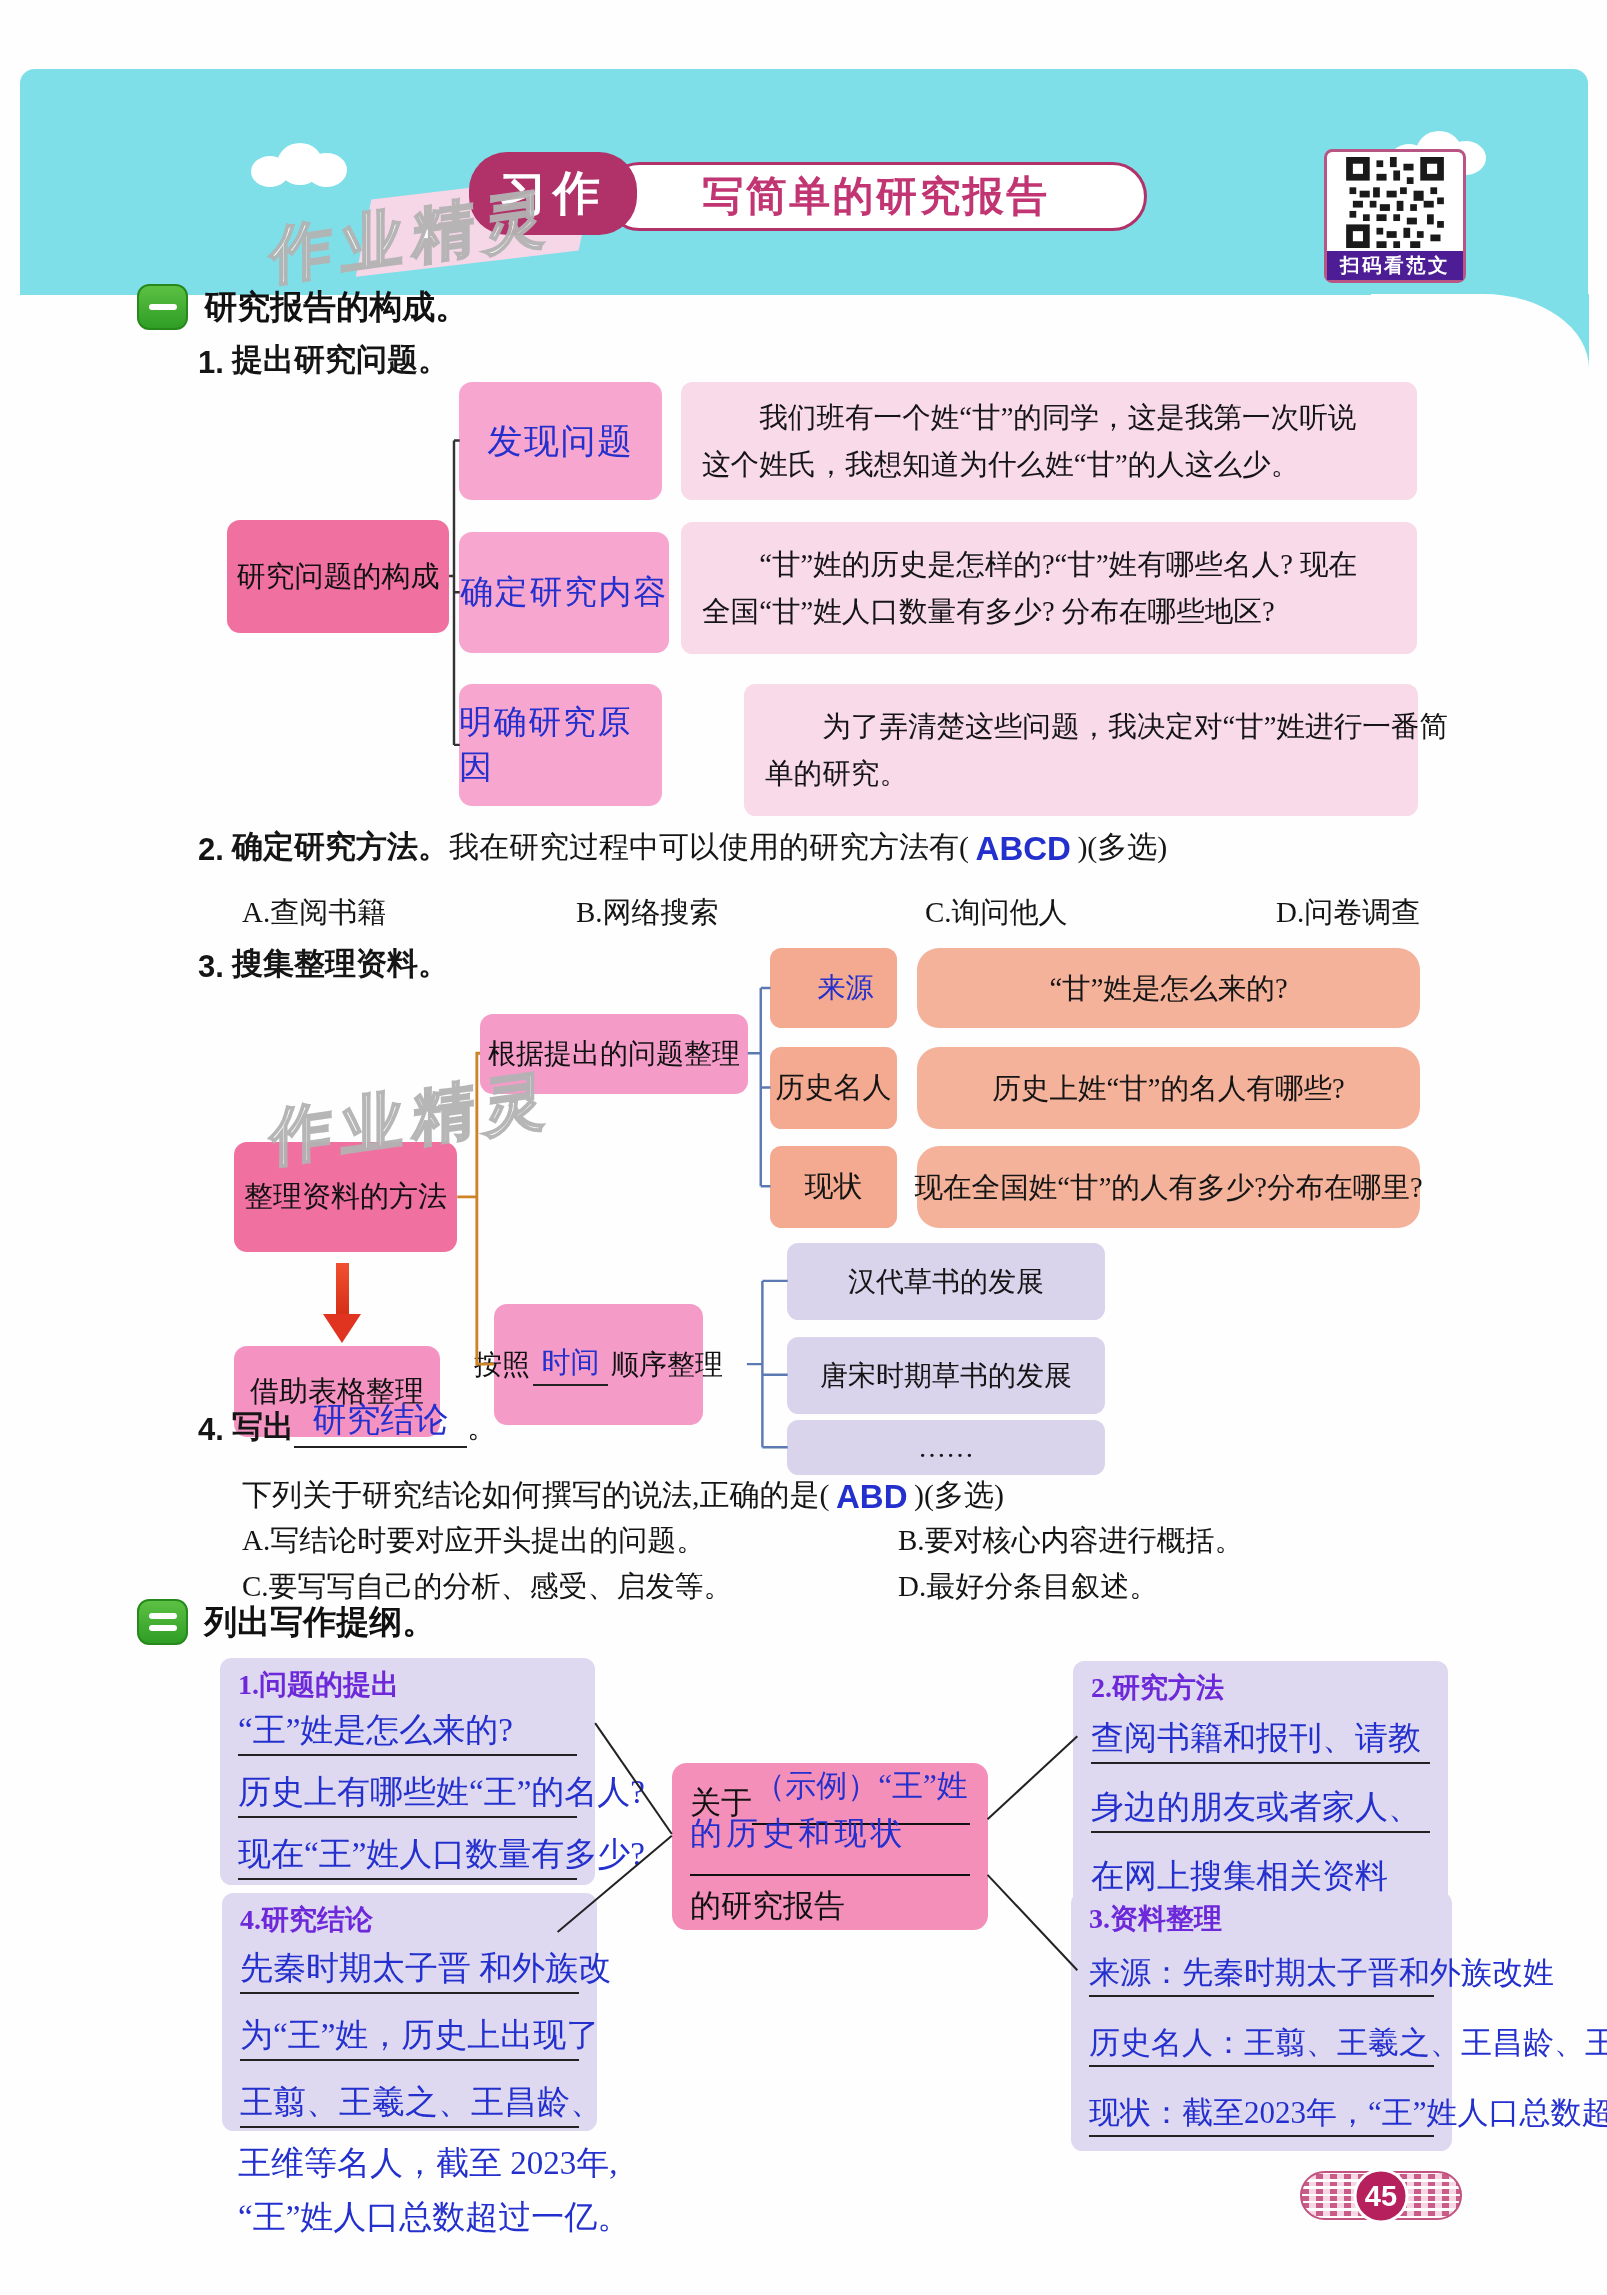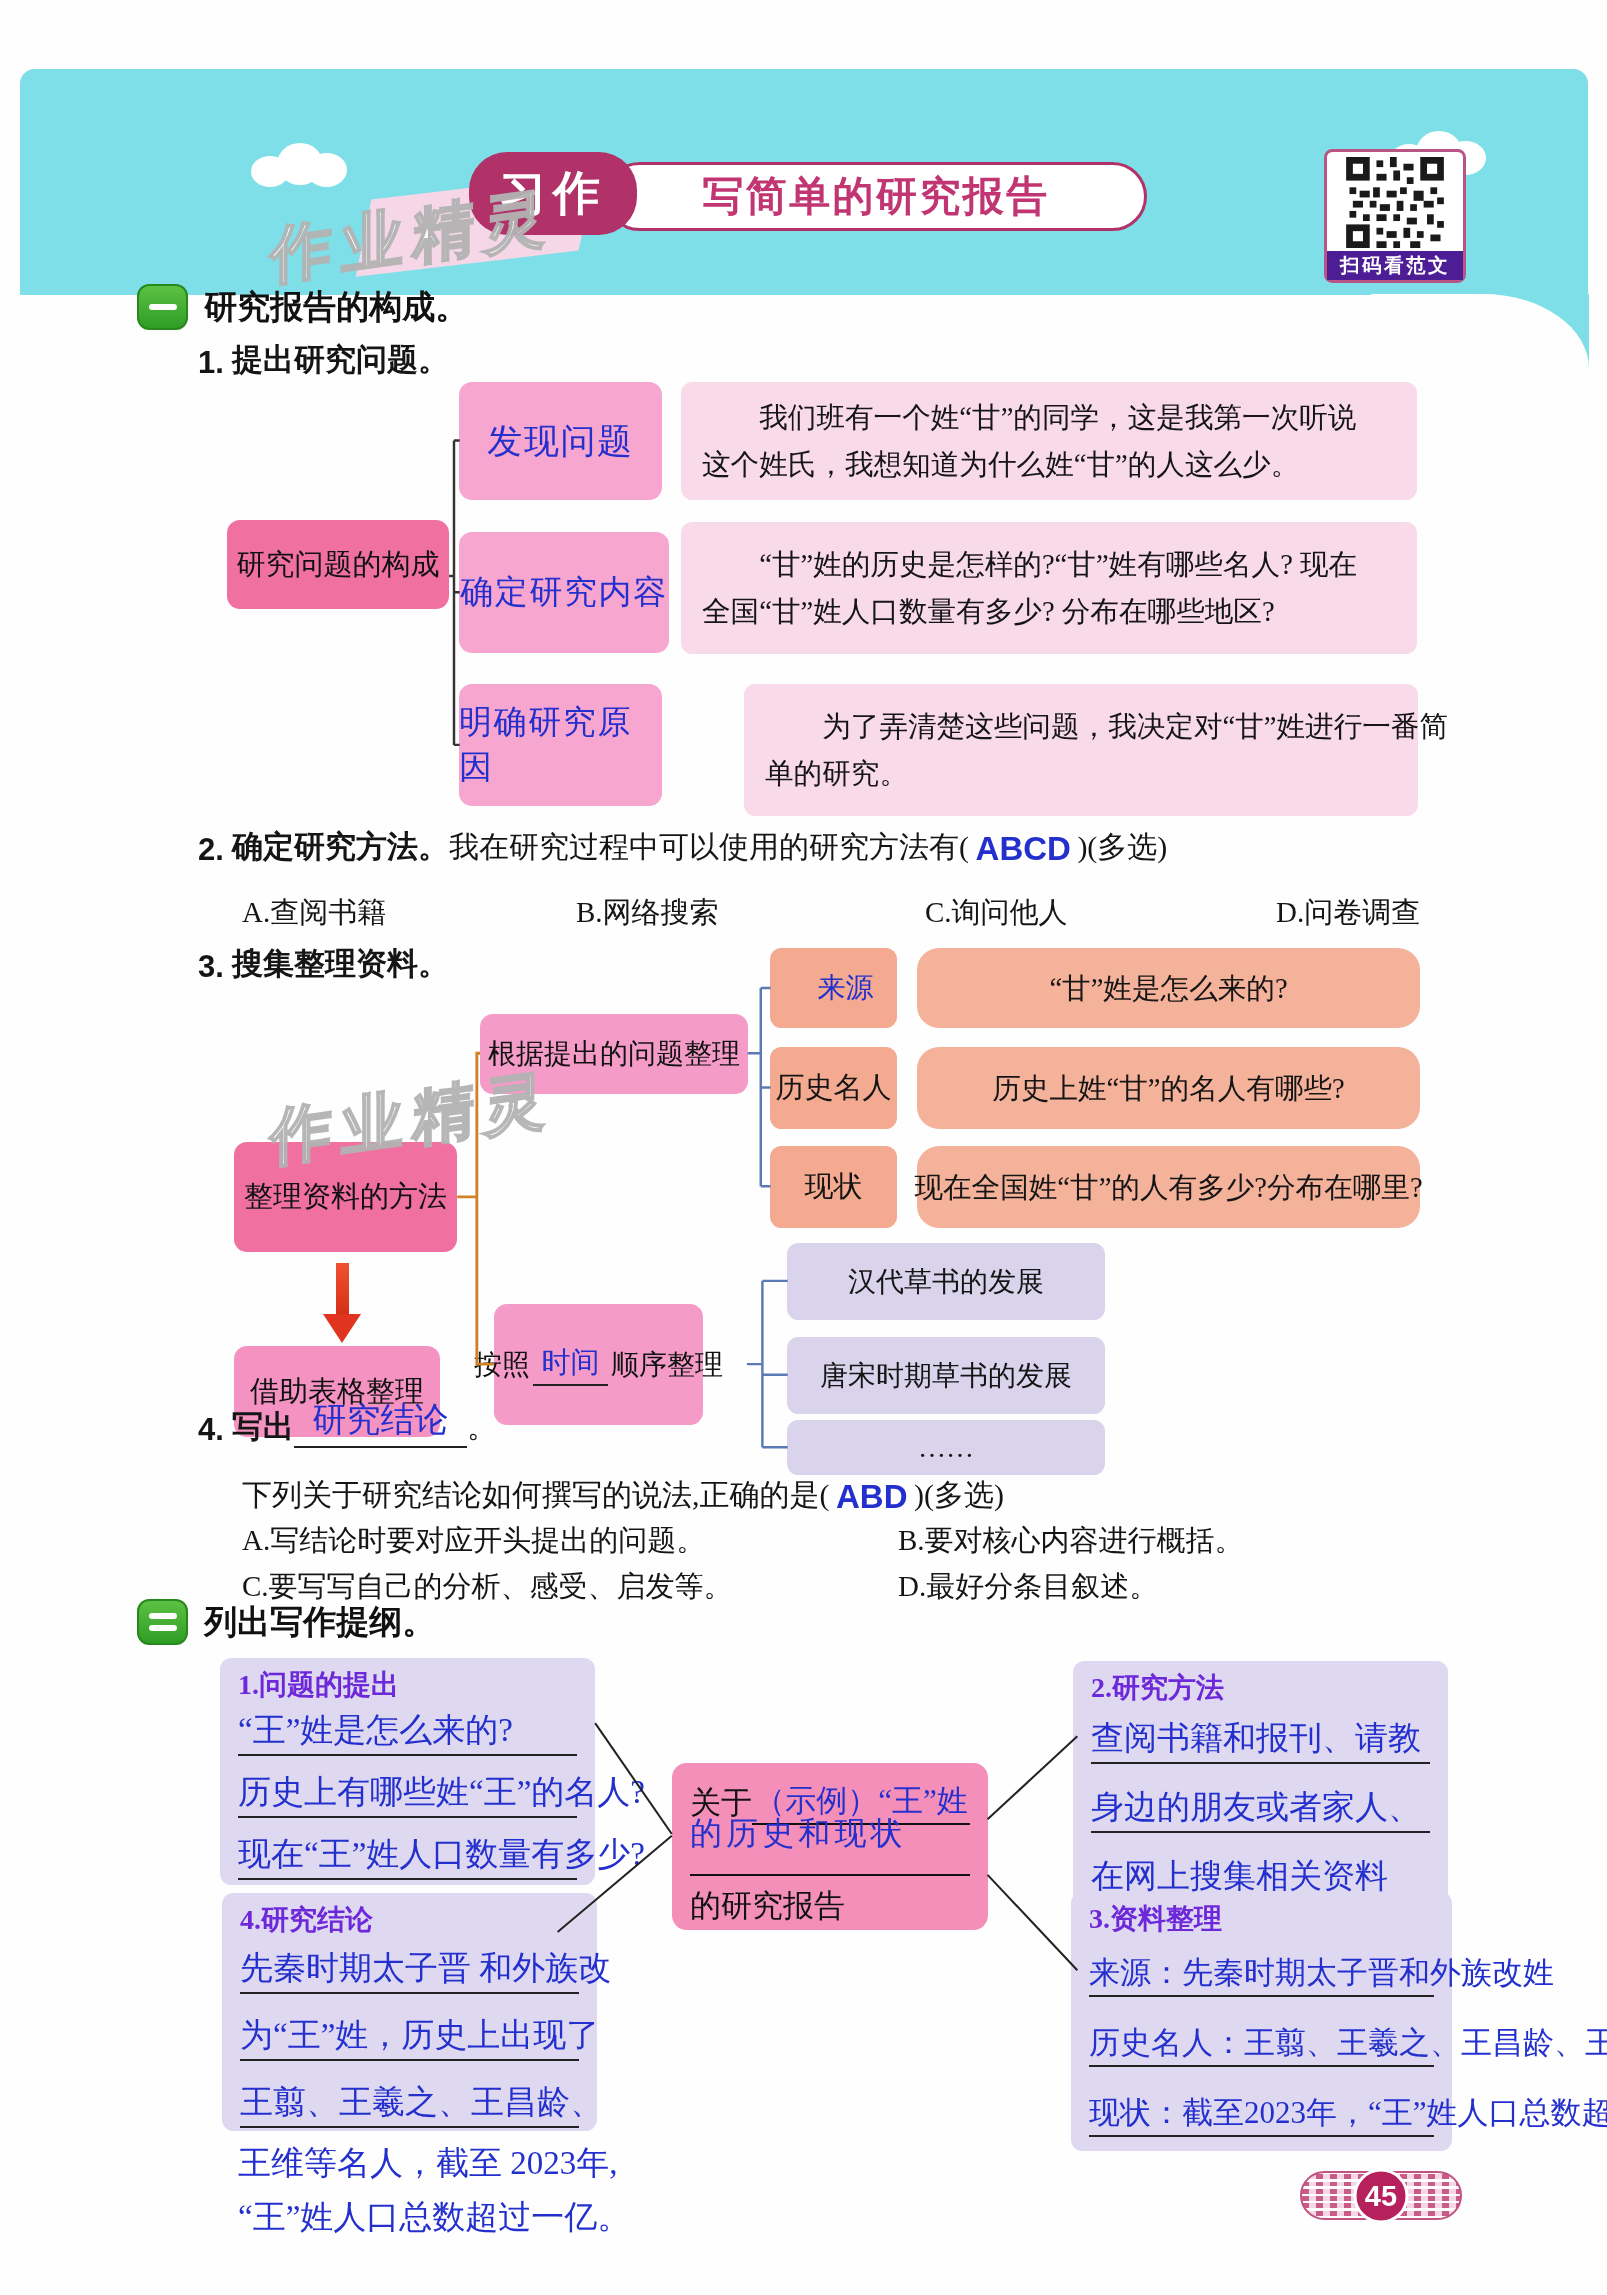--- a/index.html
+++ b/index.html
@@ -76,21 +76,21 @@
   .blank-box{width:173px;border-bottom:2.4px solid #222;text-align:center;color:var(--blue);font-size:34px;padding-bottom:3.3px;}
 
   
   .mmbox{position:absolute;background:var(--lav-box);border-radius:11.4px;padding:8.2px 18px;z-index:2;overflow:visible;}
   .mmtitle{font-family:Liberation Serif, serif;font-weight:bold;font-size:28px;color:#6d28d9;}
   .mline{height:59px;border-bottom:2.4px solid #222;display:flex;align-items:flex-end;}
   .mline span{font-size:33px;color:var(--blue);white-space:nowrap;padding-bottom:1.6px;}
   .centerbox{position:absolute;background:var(--pink-center);border-radius:14.7px;padding:11.4px 18px;z-index:2;}
   .c1{display:flex;align-items:flex-end;height:51px;}
   .c1 .pfx{font-size:31px;color:#111;padding-bottom:1.6px;}
-  .c1 .bl{flex:1;border-bottom:2.4px solid #111;color:var(--blue);font-size:31px;white-space:nowrap;text-align:center;padding-bottom:1px;}
+  .c1 .bl{flex:1;border-bottom:2.4px solid #111;color:var(--blue);font-size:31px;white-space:nowrap;text-align:center;padding-bottom:16px;}
   .c2{height:51px;border-bottom:2.4px solid #111;display:flex;align-items:flex-end;}
   .c2 span{font-size:32px;color:var(--blue);letter-spacing:4.1px;padding-bottom:18px;}
   .c3{font-size:31px;color:#111;margin-top:8.2px;}
   .ovl{position:absolute;font-size:33px;color:var(--blue);line-height:54px;white-space:nowrap;z-index:2;}
 
   .pagenum{position:absolute;left:1300px;top:2171px;width:162px;height:49px;border:2.4px solid #c2527f;border-radius:24.5px;z-index:2;
     background-image:repeating-linear-gradient(0deg,#ffffff 0 2.4px,transparent 2.4px 7.3px),
       repeating-linear-gradient(90deg,rgba(183,37,96,.75) 0 7.3px,rgba(240,182,206,.55) 7.3px 14px);}
   .pagecircle{position:absolute;left:50%;top:50%;transform:translate(-50%,-50%);width:55px;height:55px;border-radius:50%;
     background:#b6205c;border:3.3px solid #fff;color:#fff;font-family:"Liberation Sans",sans-serif;font-weight:bold;font-size:29px;
@@ -177,21 +177,21 @@
     <span class="inum">1.</span>
     <span class="ititle">提出研究问题。</span>
   </div>
 
   <div class="midbox" style="left:459px;top:382px;width:203px;height:118px;">发现问题</div>
   <div class="txtbox" style="left:681px;top:382px;width:736px;height:118px;">
     <div class="indent">我们班有一个姓“甘”的同学，这是我第一次听说</div>
     <div>这个姓氏，我想知道为什么姓“甘”的人这么少。</div>
   </div>
 
-  <div class="rootbox" style="left:227px;top:520px;width:222px;height:89px;">研究问题的构成</div>
+  <div class="rootbox" style="left:227px;top:520px;width:222px;height:113px;">研究问题的构成</div>
 
   <div class="midbox" style="left:459px;top:532px;width:210px;height:121px;font-size:33px;">确定研究内容</div>
   <div class="txtbox" style="left:681px;top:522px;width:736px;height:132px;">
     <div class="indent">“甘”姓的历史是怎样的?“甘”姓有哪些名人? 现在</div>
     <div>全国“甘”姓人口数量有多少? 分布在哪些地区?</div>
   </div>
 
   <div class="midbox" style="left:459px;top:684px;width:203px;height:122px;font-size:33px;">明确研究原因</div>
   <div class="txtbox" style="left:744px;top:684px;width:674px;height:132px;">
     <div class="indent">为了弄清楚这些问题，我决定对“甘”姓进行一番简</div>

